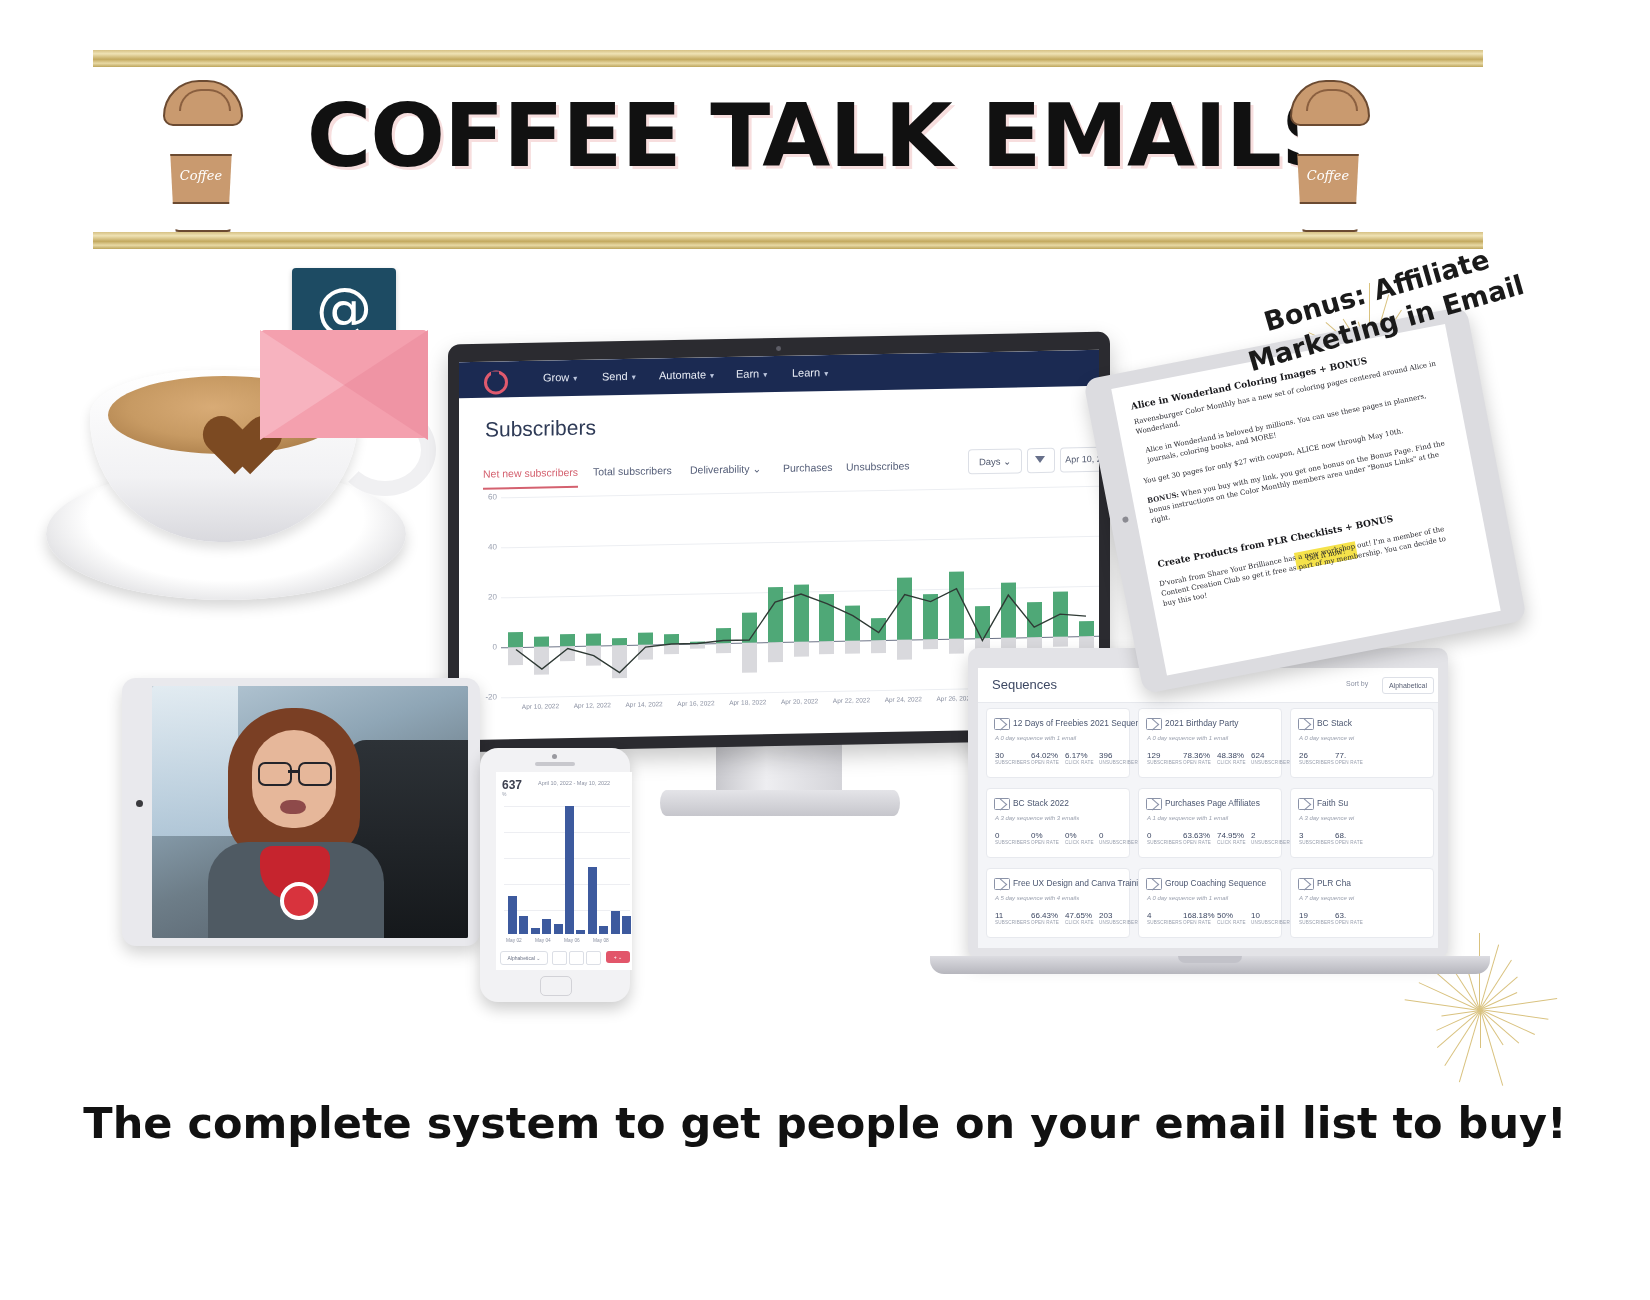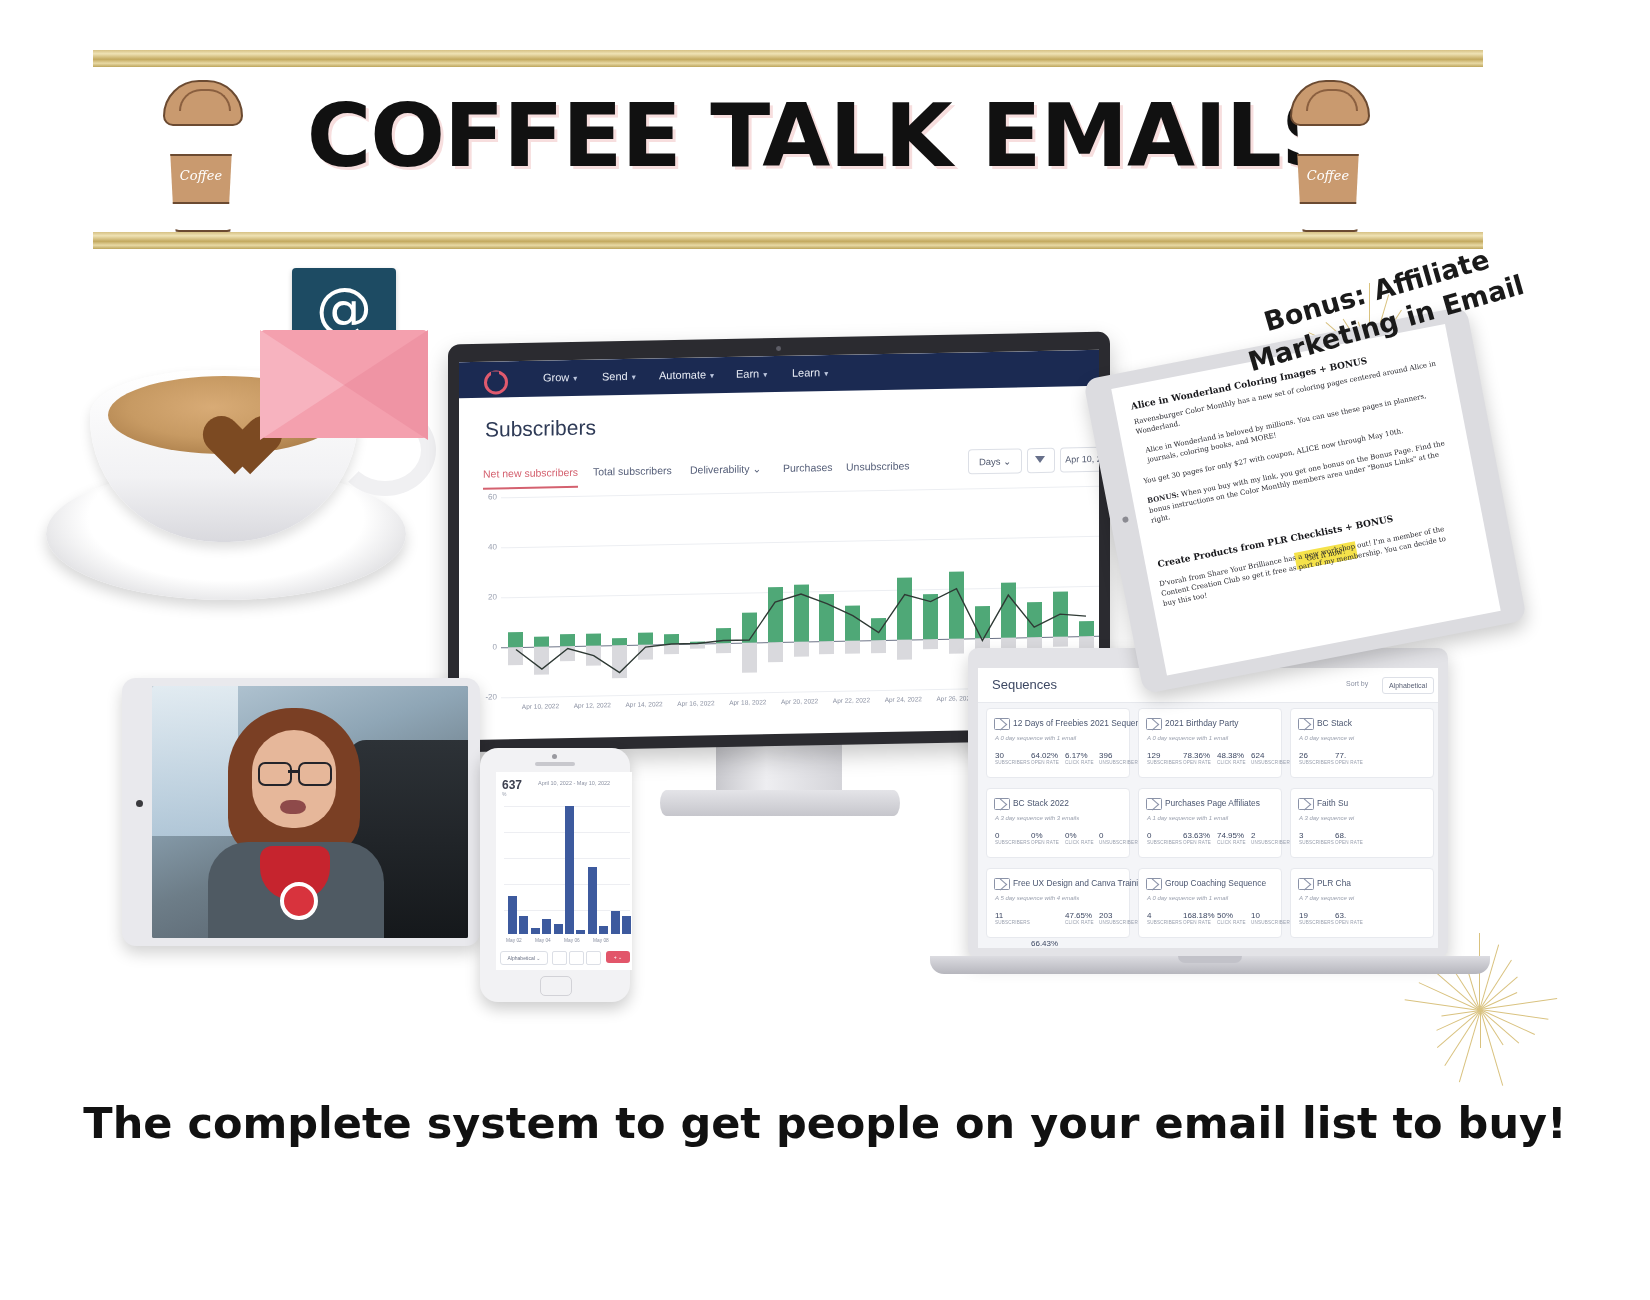--- a/index.html
+++ b/index.html
@@ -807,21 +807,21 @@
           </div>
         </div>
         <div class="seq-card" style="left: 0px; top: 160px;">
           <div class="seq-env"></div>
           <div class="seq-card-title">Free UX Design and Canva Training</div>
           <div class="seq-desc">A 5 day sequence with 4 emails</div>
           <div class="seq-stat" style="left: 8px;">
             <span class="num">11</span>
             <span class="lbl">SUBSCRIBERS</span>
           </div>
-          <div class="seq-stat" style="left: 44px; margin-top: 28px;">
+          <div class="seq-stat" style="left: 44px;">
             <span class="num">66.43%</span>
             <span class="lbl">OPEN RATE</span>
           </div>
           <div class="seq-stat" style="left: 78px;">
             <span class="num">47.65%</span>
             <span class="lbl">CLICK RATE</span>
           </div>
           <div class="seq-stat" style="left: 112px;">
             <span class="num">203</span>
             <span class="lbl">UNSUBSCRIBERS</span>

